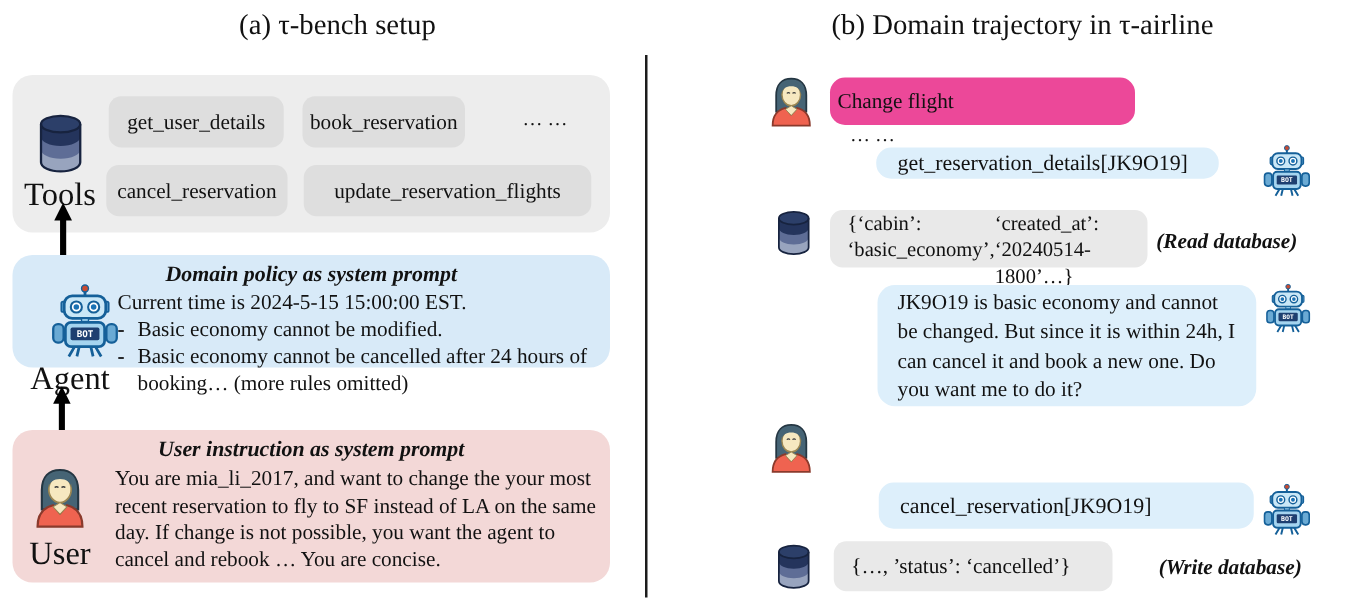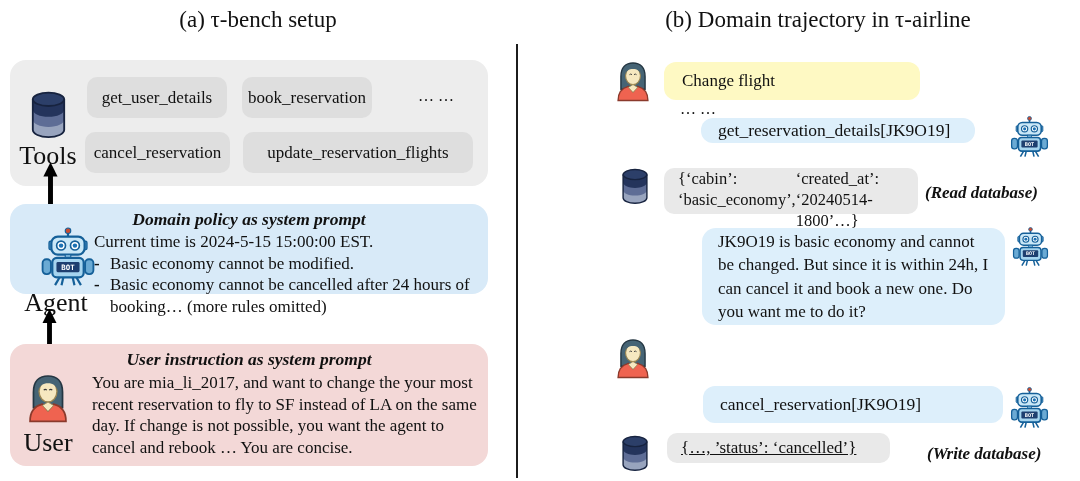--- a/index.html
+++ b/index.html
@@ -5,21 +5,21 @@
   html,body { margin:0; padding:0; background:#ffffff; }
   #canvas {
     position:relative; width:1080px; height:481px; background:#ffffff;
     font-family:"Liberation Serif","DejaVu Serif",serif; color:#111;
     overflow:hidden;
   }
   .abs { position:absolute; }
 
   
   .panel-title { position:absolute; top:7px; font-size:23px; text-align:center; white-space:nowrap; }
-  #title-a { left:0px;   width:516px; }
+  #title-a { left:12px;   width:516px; }
   #title-b { left:556px; width:524px; }
 
   
   .big-box { position:absolute; left:10px; width:478px; border-radius:16px; }
   #tools-box { top:60px;  height:126px; background:#ededed; }
   #agent-box { top:204px; height:90px; background:#d8eaf8; }
   #user-box  { top:344px; height:122px; background:#f3d8d7; }
 
   .pill { position:absolute; background:#dedede; border-radius:10px;
           display:flex; align-items:center; justify-content:center;
@@ -50,37 +50,37 @@
   #user-avatar-icon { left:14px; top:26px; width:48px; height:53px; }
 
   .v-arrow { position:absolute; width:17px; }
   #arrow-1 { left:42px; top:160px; height:63px; }
   #arrow-2 { left:41px; top:309px; height:58px; }
 
   #divider { position:absolute; left:516px; top:44px; width:2px; height:434px; background:#1c1c1c; }
 
   
   .bubble { position:absolute; display:flex; align-items:center; font-size:17px; }
-  .user-bubble  { background:#fef9c3; border-radius:12px; padding-left:18px; }
+  .user-bubble  { background:#ec4899; border-radius:12px; padding-left:6px; }
   .tool-bubble  { background:#ddeffb; border-radius:12px; padding-left:17px; }
   .db-bubble    { background:#e9e9e9; border-radius:10px; padding-left:14px; }
 
   #ub1 { left:664px; top:62px;  width:238px; height:38px; }
   #ub2 { left:664px; top:339px; width:236px; height:38px; }
   #tb1 { left:701px; top:118px; width:257px; height:25px; font-size:17.5px; }
   #tb2 { left:703px; top:386px; width:283px; height:37px; font-size:17.5px; }
 
   #agent-bubble-long { left:702px; top:228px; width:271px; height:97px;
       background:#ddeffb; border-radius:14px; padding:0 16px;
       font-size:17px; line-height:23.5px; display:flex; align-items:center; }
 
   #db1 { left:664px; top:168px; width:240px; height:46px;
          font-size:16.5px; line-height:21px; flex-direction:row;
          align-items:flex-start; justify-content:flex-start; }
-  #db2 { left:667px; top:433px; width:209px; height:30px; font-size:17px;text-decoration:underline; }
+  #db2 { left:667px; top:433px; width:209px; height:40px; font-size:17px; }
 
   .db-note { position:absolute; font-weight:bold; font-style:italic; font-size:17px; white-space:nowrap; }
   #note1 { left:925px; top:183px; }
   #note2 { left:927px; top:444px; }
 
   #right-ellipsis { position:absolute; left:680px; top:100px; font-size:16px; }
 
   
   #rp-user1  { left:613px;  top:58px;  width:40px; height:44px; }
   #rp-user2  { left:613px;  top:335px; width:40px; height:44px; }

